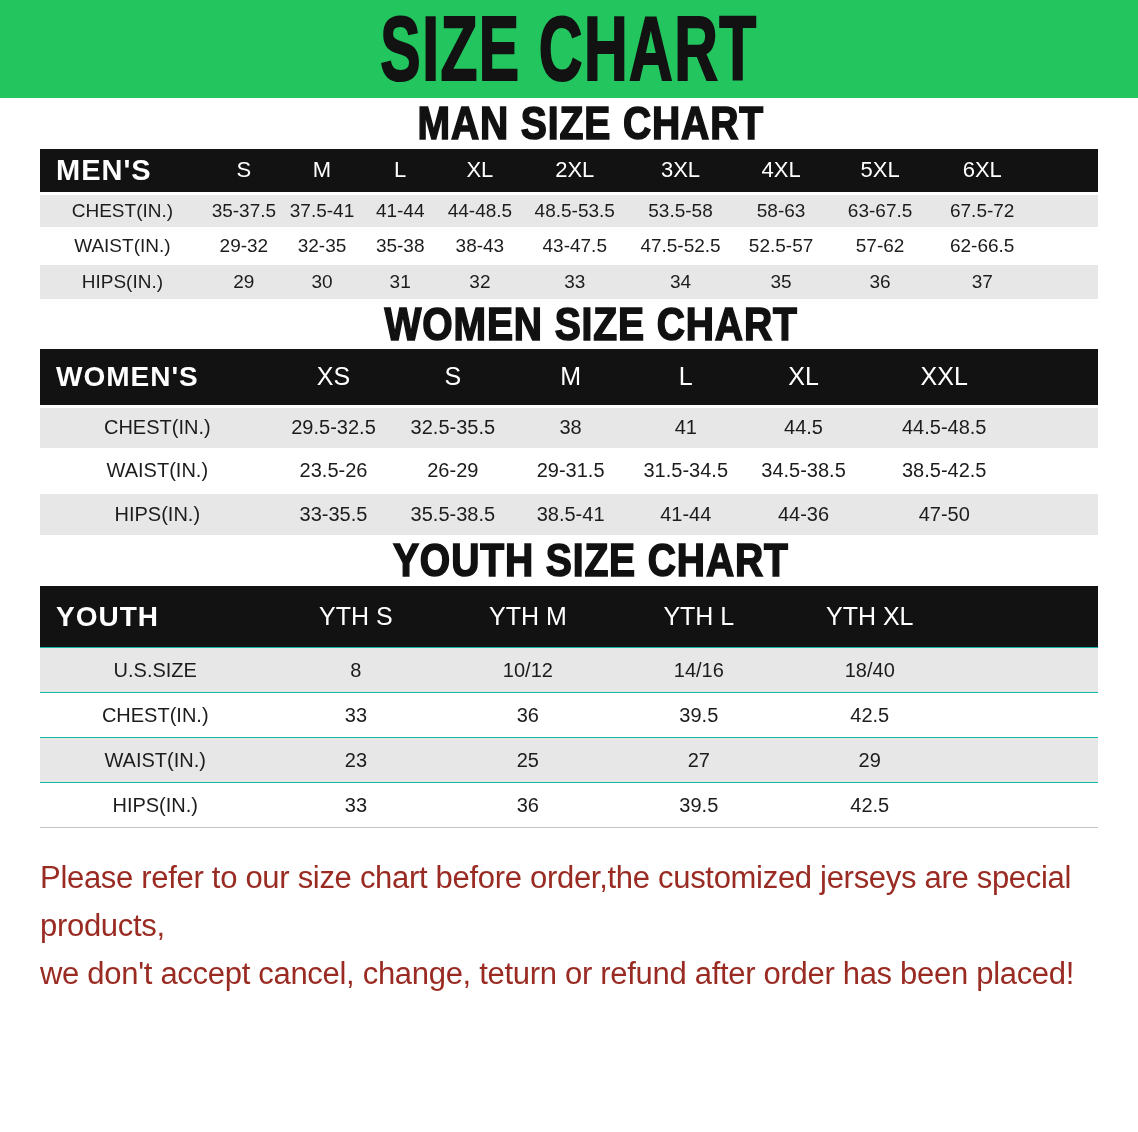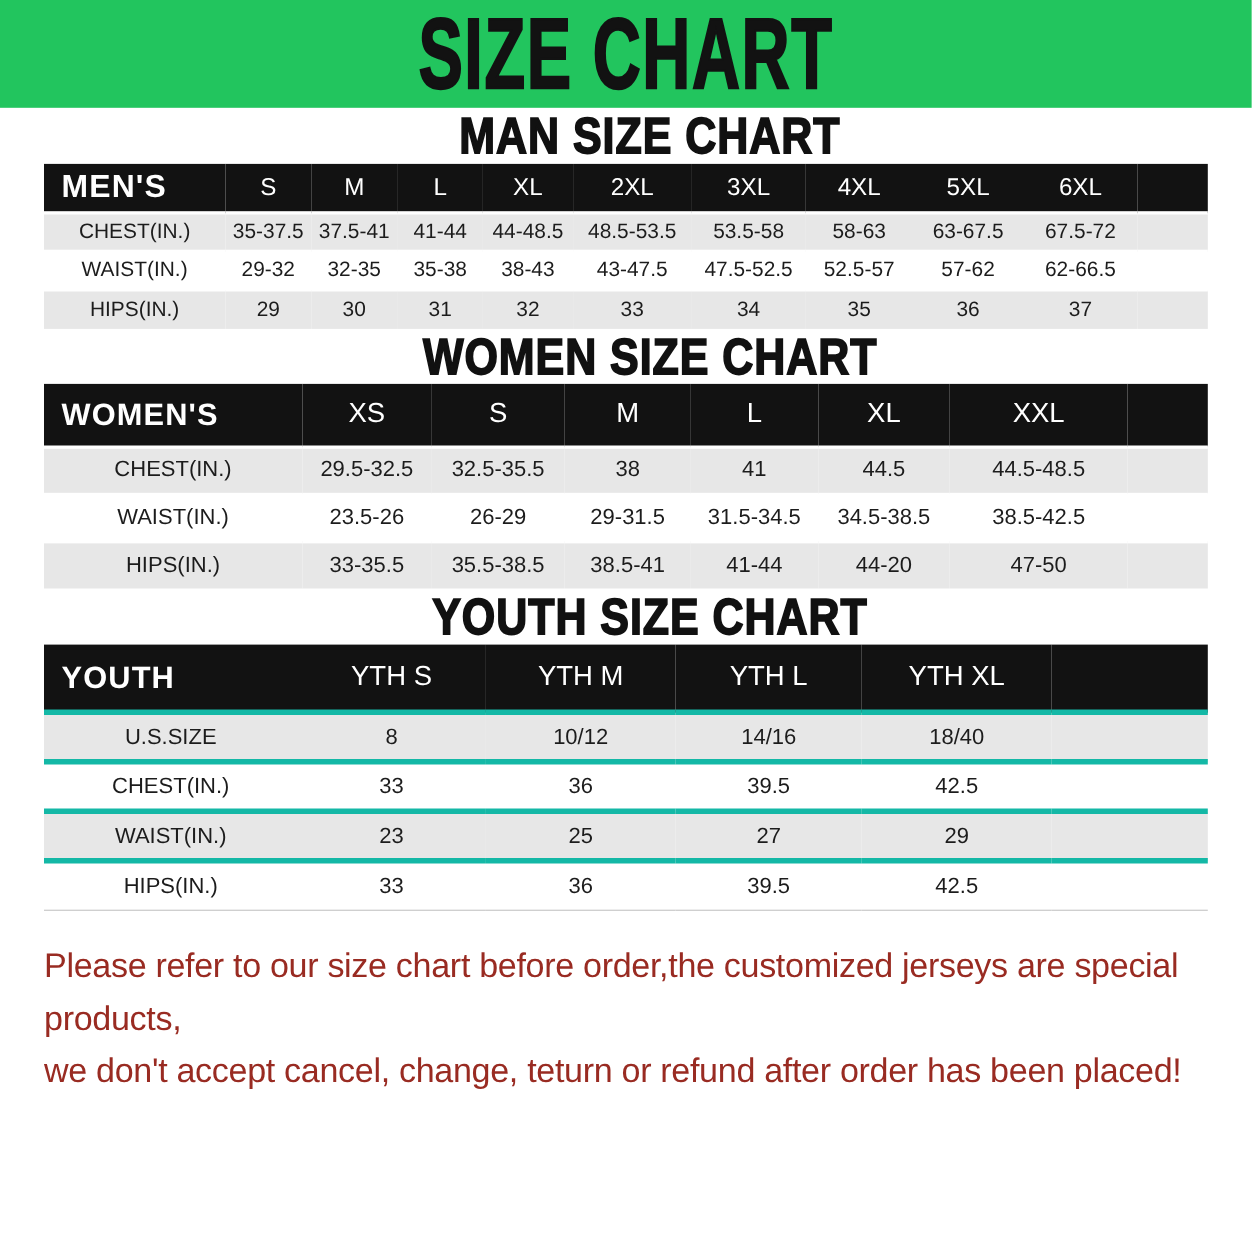--- a/index.html
+++ b/index.html
@@ -43,21 +43,21 @@
   .t-men   tbody tr{height:35px;}
   .t-women tbody tr{height:43px;}
   .t-youth tbody tr{height:45px;}
   .t-men   tbody td{font-size:19px;}
   .t-women tbody td{font-size:20px;}
   .t-youth tbody td{font-size:20px;}
 
   tbody tr:nth-child(odd){background:#e7e7e7;}
   tbody tr:nth-child(even){background:#ffffff;}
   .t-men tbody tr,.t-women tbody tr{border-top:3px solid #fff;}
-  .t-youth tbody tr{border-top:5px solid #14b8a6;}
+  .t-youth tbody tr{border-top:1px solid #14b8a6;}
   .t-youth tbody tr:last-child{border-bottom:1px solid #c4c4c4;}
 
   
   .t-men tr>*:nth-child(1){width:14.3%}
   .t-men tr>*:nth-child(2){width:7.5%}
   .t-men tr>*:nth-child(3){width:7.5%}
   .t-men tr>*:nth-child(4){width:7.5%}
   .t-men tr>*:nth-child(5){width:7.8%}
   .t-men tr>*:nth-child(6){width:10.4%}
   .t-men tr>*:nth-child(7){width:9.9%}
@@ -193,21 +193,21 @@
           <td>34.5-38.5</td>
           <td>38.5-42.5</td>
           <td></td>
         </tr>
         <tr>
           <td>HIPS(IN.)</td>
           <td>33-35.5</td>
           <td>35.5-38.5</td>
           <td>38.5-41</td>
           <td>41-44</td>
-          <td>44-20</td>
+          <td>44-36</td>
           <td>47-50</td>
           <td></td>
         </tr>
       </tbody>
   </table>
 </div>
 
 <div class="section">
   <h2 class="section-heading h-youth">
     <span class="cond">YOUTH SIZE CHART</span>

